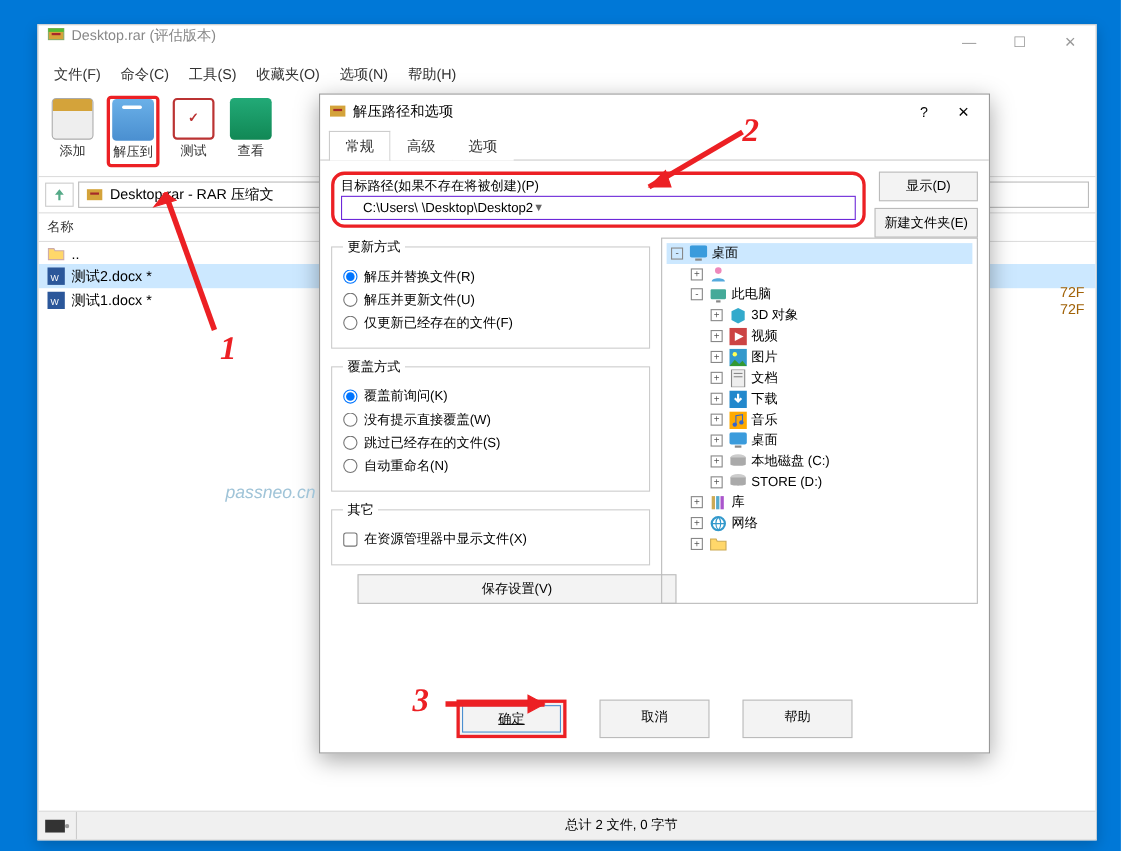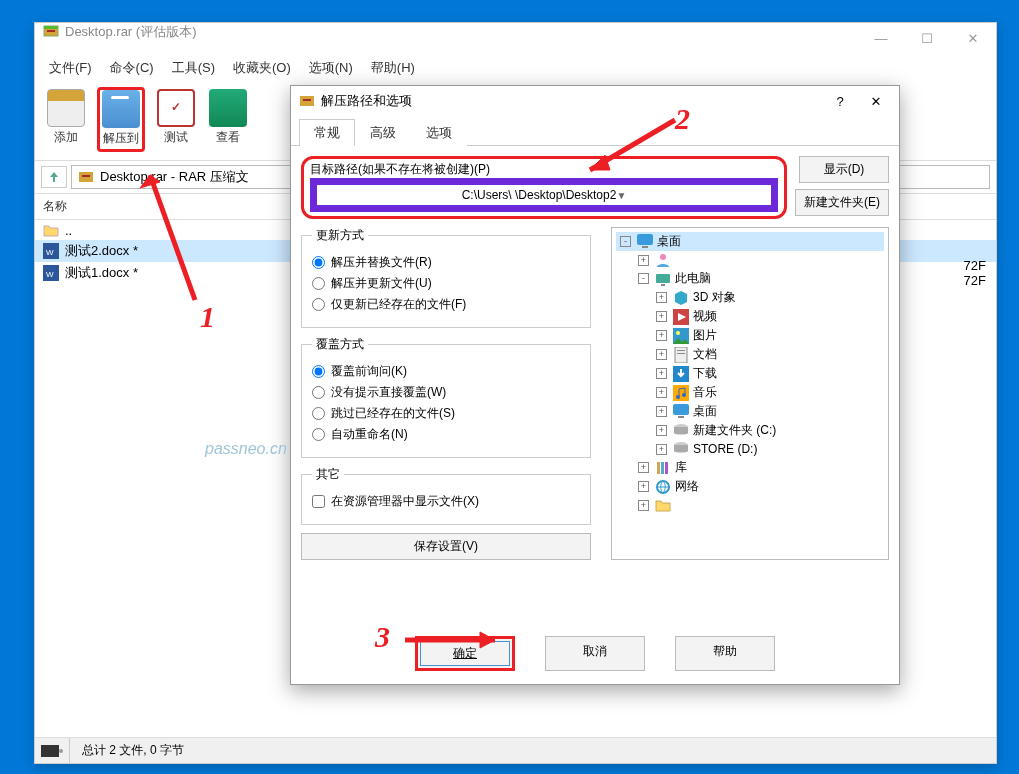--- a/index.html
+++ b/index.html
@@ -53,25 +53,25 @@
 .dialog .dtitle .dicon { width:16px;height:16px;margin-right:6px; }
 .dialog .dtitle .spacer{margin-left:auto;display:flex;gap:6px;}
 .dialog .dtitle .dctl{width:30px;text-align:center;cursor:pointer;}
 
 .tabs { display:flex; padding: 0 8px; border-bottom:1px solid #ccc; font-size:13px; margin-top:2px;}
 .tabs .tab { padding: 4px 14px; cursor:pointer; color:#333; border:1px solid transparent; border-bottom:none; position:relative; top:1px; background:#fff;}
 .tabs .tab.active { border-color:#ccc; background:#fff; }
 
 .dbody { display:flex; gap:8px; padding: 10px; font-size: 13px; height: 480px;}
 .left { flex: 0 0 290px; }
-.right { flex:1; display:flex;flex-direction:column;gap:6px;}
+.right { flex:1; display:flex;flex-direction:column;gap:6px;text-align:right;}
 
 .redgroup { border: 3px solid #ec2024; padding: 2px 6px 4px; border-radius:12px; margin-bottom:8px;}
 .label { font-size: 12px; }
-.combo { width:100%; border:7px solid #6d28d9; padding:3px 19px; font-size:12px; display:flex; justify-content:center; align-items:center;}
+.combo { width:100%; border:1px solid #6d28d9; padding:3px 19px; font-size:12px; display:flex; justify-content:flex-start; align-items:center;}
 .combo .chev { color:#666; font-size:10px; }
 .wbtn { border:1px solid #bbb; background:#f3f3f3; padding:4px 8px; font-size:12px; cursor:pointer; text-align:center; min-width:90px;}
 
 fieldset { border:1px solid #ccc; padding: 6px 10px 10px; margin:0 0 8px 0;}
 legend { font-size:12px; padding:0 4px;}
 .radio,.check{display:flex;align-items:center;gap:6px;font-size:12px;margin:4px 0;}
 .radio input,.check input{margin:0;}
 
 .tree { border:1px solid #bbb; flex:1; overflow:auto; font-size:12px; padding:4px;}
 .trow{display:flex;align-items:center;gap:4px;white-space:nowrap;padding:1px 0;}
@@ -81,21 +81,21 @@
 
 .dlgbtns{display:flex;gap:30px;justify-content:center;padding:10px;}
 .dlgbtns .wbtn{min-width:100px;padding:6px;}
 .dlgbtns .wbtn.primary{border:3px solid #ec2024;outline:1px solid #4a8fd0;outline-offset:-6px;text-decoration:underline;}
 
 .annot{position:absolute;color:#ec2024;font-weight:bold;font-size:30px;font-style:italic;font-family:Georgia,serif;}
 .arrow{position:absolute;stroke:#ec2024;fill:#ec2024;}
 
 .watermark{position:absolute;color:#a0c4d8;font-size:16px;font-style:italic;left:205px;top:440px;}
 
-.hidden-right{position:absolute;right:10px;top:235px;font-size:13px;color:#000000;}
+.hidden-right{position:absolute;right:10px;top:235px;font-size:13px;color:#a16207;}
 
 svg.ico{display:block;}
 </style>
 </head>
 <body>
 
 <div class="window">
 
   <div class="titlebar">
     <svg class="icon ico" viewBox="0 0 16 16">
@@ -215,21 +215,21 @@
               <span class="chev">▼</span>
             </div>
           </div>
         </div>
         <div style="display:flex;flex-direction:column;gap:6px;align-items:flex-end;">
           <div class="wbtn">显示(D)</div>
           <div class="wbtn">新建文件夹(E)</div>
         </div>
       </div>
 
-      <div style="display:flex;gap:20px;">
+      <div style="display:flex;gap:10px;">
         <div class="left">
           <fieldset>
             <legend>更新方式</legend>
             <label class="radio">
                 <input type="radio" name="u" checked="" style="">
                 <span>解压并替换文件(R)</span>
               </label>
             <label class="radio">
                 <input type="radio" name="u" style="">
                 <span>解压并更新文件(U)</span>
@@ -261,21 +261,21 @@
           </fieldset>
 
           <fieldset>
             <legend>其它</legend>
             <label class="check">
                 <input type="checkbox" style="">
                 <span>在资源管理器中显示文件(X)</span>
               </label>
           </fieldset>
 
-          <div class="wbtn" style="width:100%;margin-top:6px;">保存设置(V)</div>
+          <div class="wbtn" style="width:100%;margin-top:6px;margin-left:24px;">保存设置(V)</div>
         </div>
 
         <div class="tree" id="tree">
             <div class="trow" style="background: rgb(204, 232, 255);">
               <span class="tind" style="width: 0px;"></span>
               <span class="texp">-</span>
               <span>
                 <svg class="ticon2 ico" viewBox="0 0 16 16">
                   <rect width="16" height="11" fill="#3a9bdc" rx="2"></rect>
                   <rect x="5" y="12" width="6" height="2" fill="#888"></rect>
@@ -387,21 +387,21 @@
             </div>
             <div class="trow">
               <span class="tind" style="width: 36px;"></span>
               <span class="texp">+</span>
               <span>
                 <svg class="ticon2 ico" viewBox="0 0 16 16">
                   <ellipse cx="8" cy="4" rx="7" ry="3" fill="#ccc"></ellipse>
                   <path d="M1 4v6c0 2 14 2 14 0V4" fill="#aaa"></path>
                 </svg>
               </span>
-              <span>新建文件夹 (C:)</span>
+              <span>本地磁盘 (C:)</span>
             </div>
             <div class="trow">
               <span class="tind" style="width: 36px;"></span>
               <span class="texp">+</span>
               <span>
                 <svg class="ticon2 ico" viewBox="0 0 16 16">
                   <ellipse cx="8" cy="4" rx="7" ry="3" fill="#ccc"></ellipse>
                   <path d="M1 4v6c0 2 14 2 14 0V4" fill="#aaa"></path>
                 </svg>
               </span>

